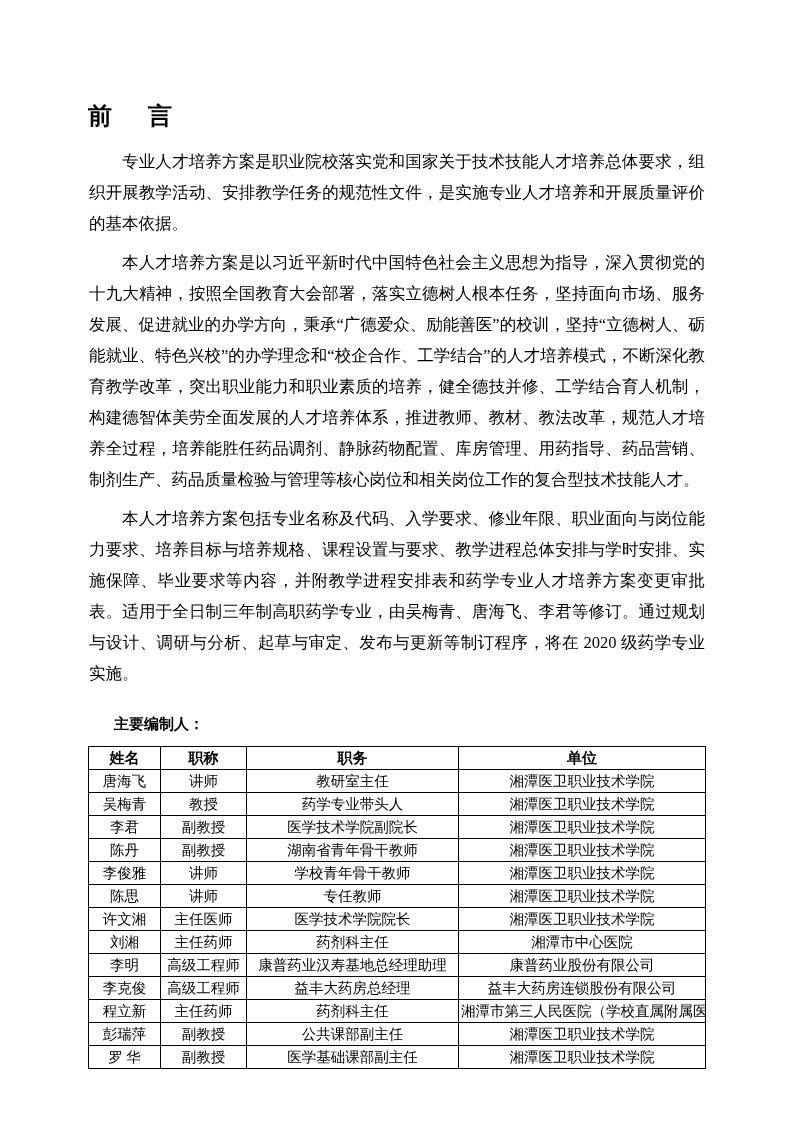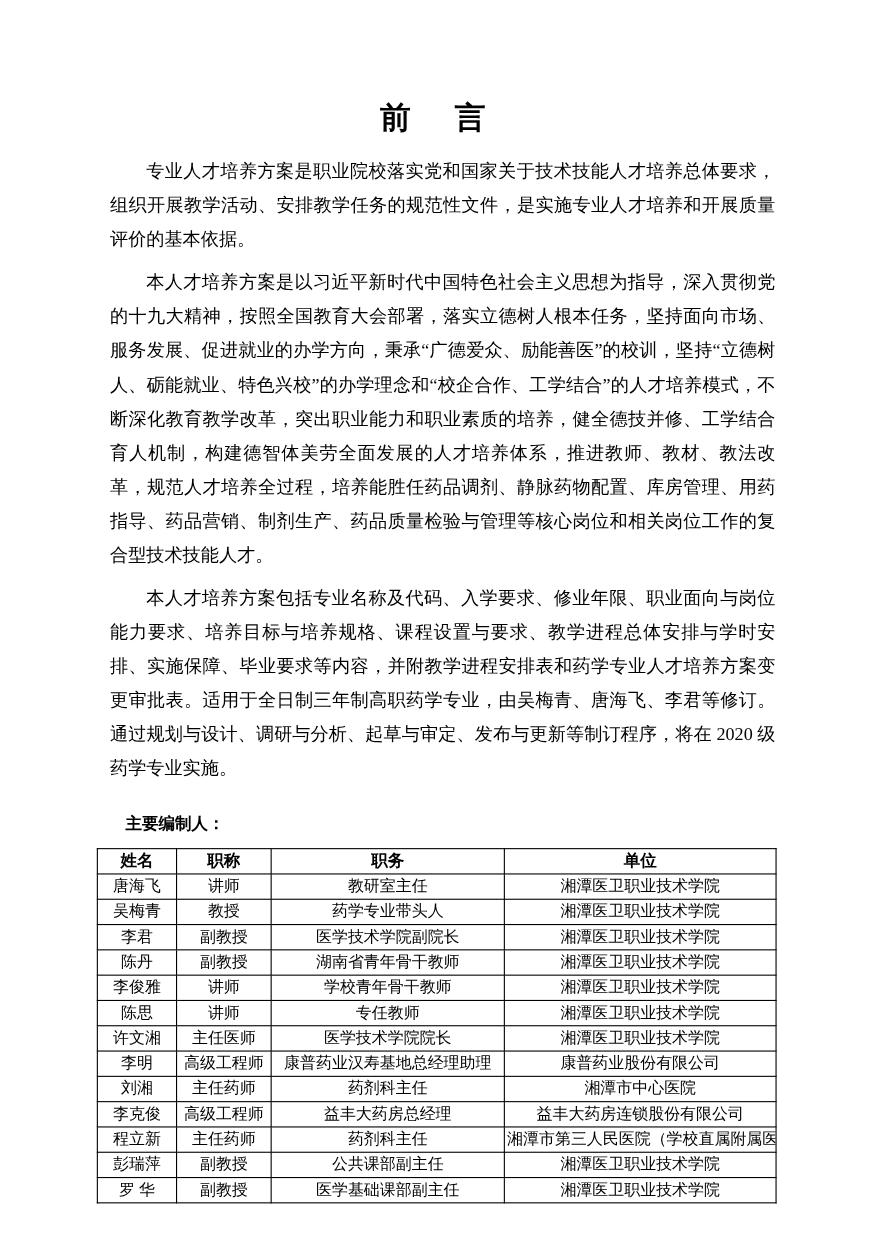--- a/index.html
+++ b/index.html
@@ -23,29 +23,29 @@
     height: 1122px;
     padding: 0;
   }
   .content {
     position: absolute;
     left: 88px;
     top: 88px;
     width: 617px;
   }
   .doc-title {
-    text-align: center;
-    font-size: 28px;
+    text-align: left;
+    font-size: 24px;
     font-weight: bold;
     letter-spacing: 6px;
-    margin: 0 0 14px 0;
+    margin: 12px 0 14px 0;
     font-family: "Liberation Serif", "DejaVu Serif", serif;
   }
   p.para {
-    margin: 0 0 0 12px;
+    margin: 0 0 0 1px;
     font-size: 16.5px;
     line-height: 31px;
     text-align: justify;
     text-justify: inter-ideograph;
     text-indent: 33px;
     font-family: "Liberation Serif", "DejaVu Serif", serif;
   }
   p.para + p.para {
     margin-top: 8px;
   }
@@ -150,32 +150,32 @@
           <td>专任教师</td>
           <td>湘潭医卫职业技术学院</td>
         </tr>
         <tr>
           <td>许文湘</td>
           <td>主任医师</td>
           <td>医学技术学院院长</td>
           <td>湘潭医卫职业技术学院</td>
         </tr>
         <tr>
+          <td>刘湘</td>
+          <td>主任药师</td>
+          <td>药剂科主任</td>
+          <td>湘潭市中心医院</td>
+        </tr>
+        <tr>
           <td>李明</td>
           <td>高级工程师</td>
           <td>康普药业汉寿基地总经理助理</td>
           <td>康普药业股份有限公司</td>
         </tr>
         <tr>
-          <td>刘湘</td>
-          <td>主任药师</td>
-          <td>药剂科主任</td>
-          <td>湘潭市中心医院</td>
-        </tr>
-        <tr>
           <td>李克俊</td>
           <td>高级工程师</td>
           <td>益丰大药房总经理</td>
           <td>益丰大药房连锁股份有限公司</td>
         </tr>
         <tr>
           <td>程立新</td>
           <td>主任药师</td>
           <td>药剂科主任</td>
           <td>湘潭市第三人民医院（学校直属附属医院）</td>

